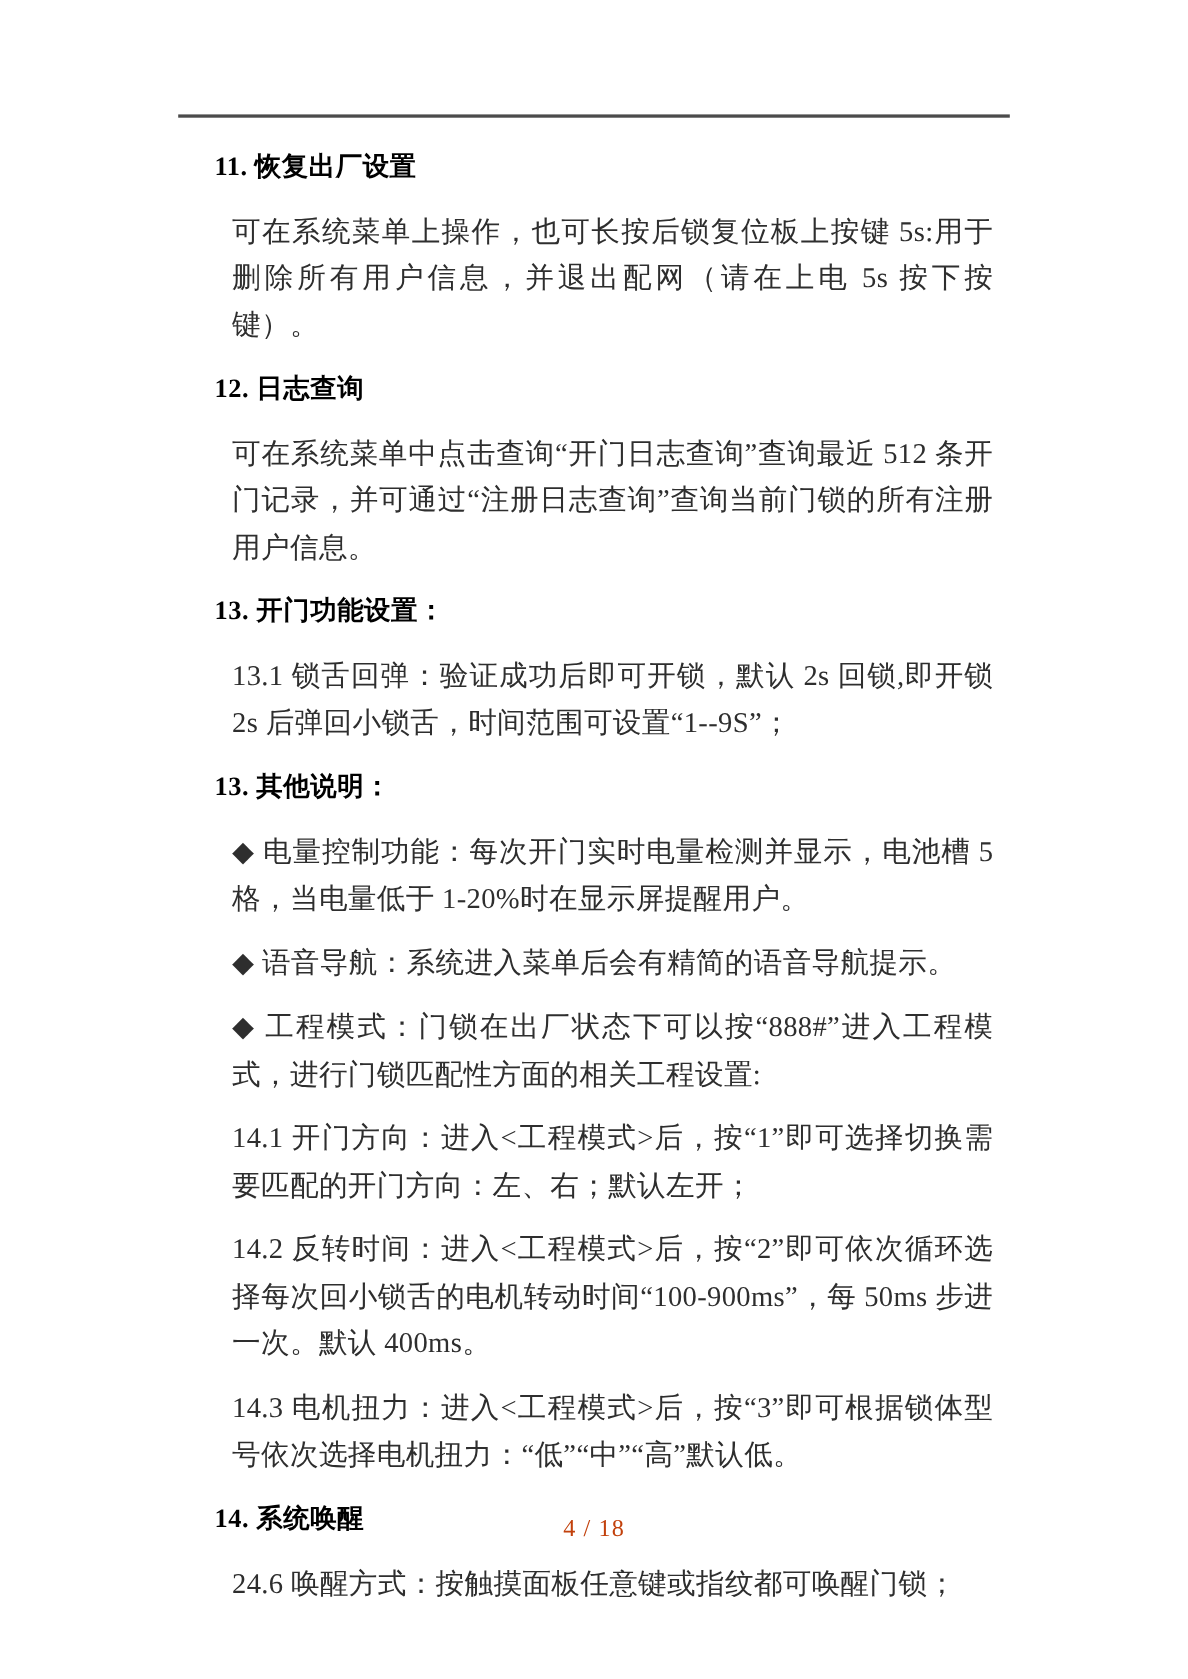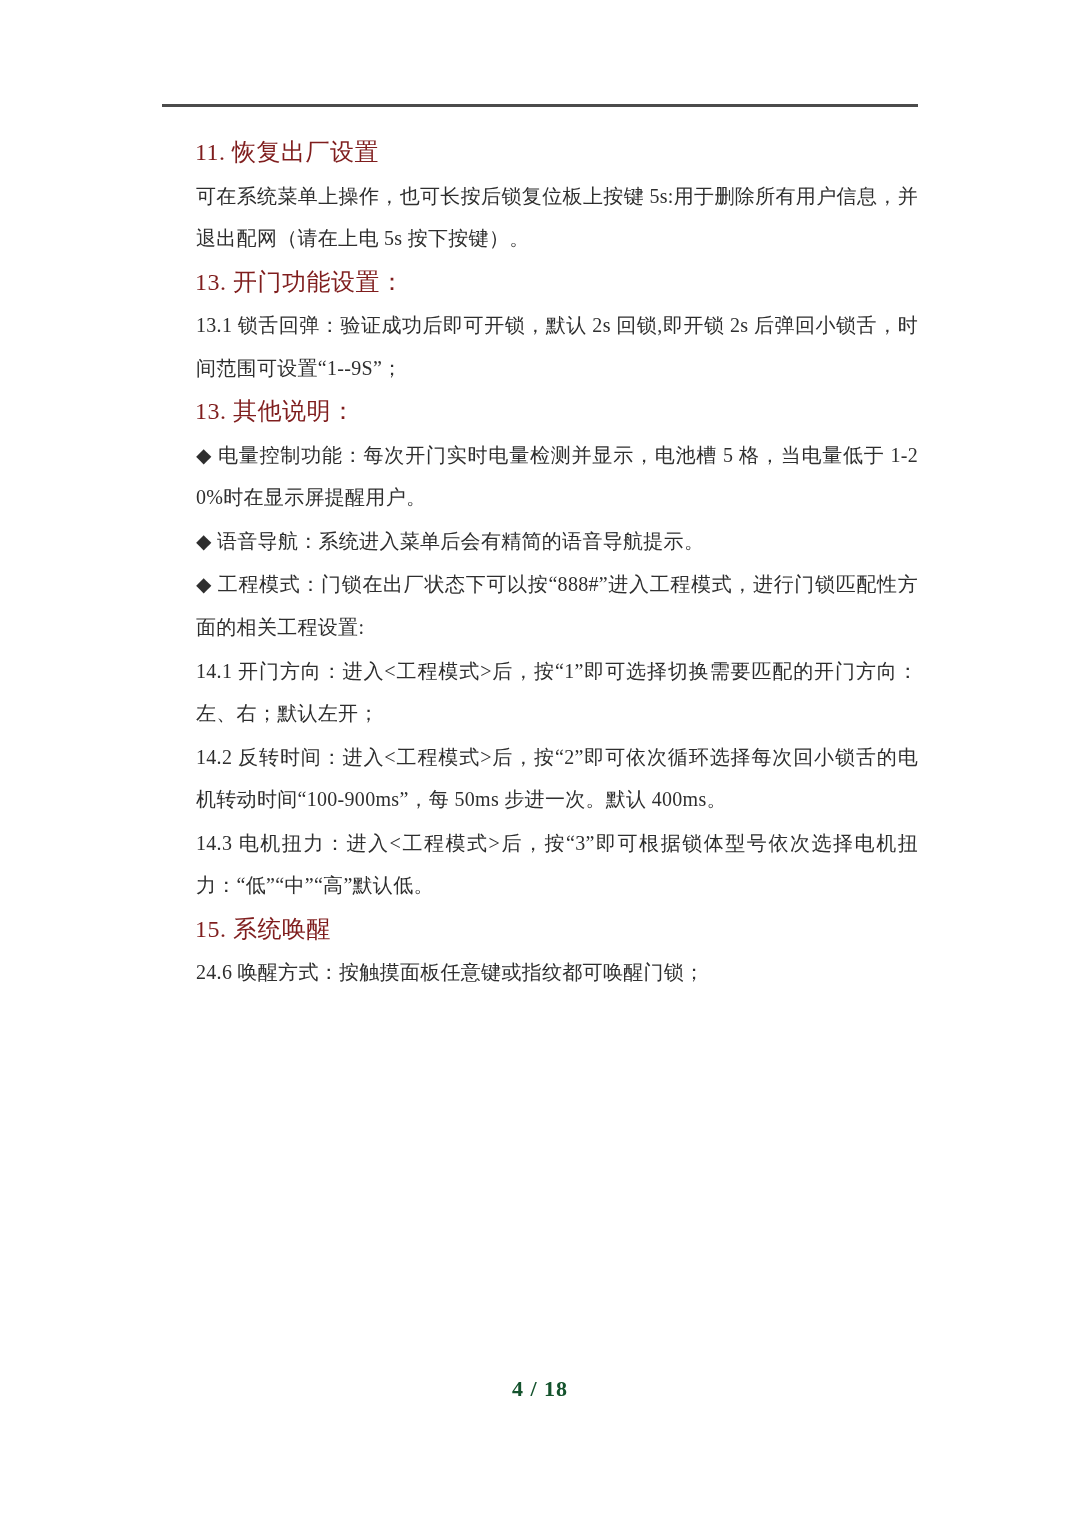--- a/index.html
+++ b/index.html
@@ -23,28 +23,28 @@
     position: absolute;
     left: 195px;
     top: 131px;
     width: 724px;
     color: #2e2e2e;
   }
   .doc-section { margin: 0; }
   .doc-section h2 {
     margin: 0;
     font-size: 24px;
-    font-weight: normal;
-    color: #7f1d1d;
+    font-weight: bold;
+    color: #000000;
     line-height: 42.55px;
     letter-spacing: 0.5px;
   }
   .doc-section p {
-    margin: 1px;
-    font-size: 20px;
+    margin: 16px;
+    font-size: 26px;
     line-height: 42.55px;
     text-align: justify;
     text-justify: inter-ideograph;
     letter-spacing: 0.3px;
     word-break: break-all;
   }
   .page-footer {
     position: absolute;
     left: 0;
     top: 1376px;
@@ -58,31 +58,35 @@
 <body>
 
 <div class="page">
   <div class="header-rule" style="background: rgb(75, 75, 75);"></div>
   <main class="doc-body" id="doc-body" style="color: rgb(46, 46, 46);">
       <section class="doc-section">
         <h2>11. 恢复出厂设置</h2>
         <p>可在系统菜单上操作，也可长按后锁复位板上按键 5s:用于删除所有用户信息，并退出配网（请在上电 5s 按下按键）。</p>
       </section>
       <section class="doc-section">
+        <h2>12. 日志查询</h2>
+        <p>可在系统菜单中点击查询“开门日志查询”查询最近 512 条开门记录，并可通过“注册日志查询”查询当前门锁的所有注册用户信息。</p>
+      </section>
+      <section class="doc-section">
         <h2>13. 开门功能设置：</h2>
         <p>13.1 锁舌回弹：验证成功后即可开锁，默认 2s 回锁,即开锁 2s 后弹回小锁舌，时间范围可设置“1--9S”；</p>
       </section>
       <section class="doc-section">
         <h2>13. 其他说明：</h2>
         <p>◆ 电量控制功能：每次开门实时电量检测并显示，电池槽 5 格，当电量低于 1-20%时在显示屏提醒用户。</p>
         <p>◆ 语音导航：系统进入菜单后会有精简的语音导航提示。</p>
         <p>◆ 工程模式：门锁在出厂状态下可以按“888#”进入工程模式，进行门锁匹配性方面的相关工程设置:</p>
         <p>14.1 开门方向：进入&lt;工程模式&gt;后，按“1”即可选择切换需要匹配的开门方向：左、右；默认左开；</p>
         <p>14.2 反转时间：进入&lt;工程模式&gt;后，按“2”即可依次循环选择每次回小锁舌的电机转动时间“100-900ms”，每 50ms 步进一次。默认 400ms。</p>
         <p>14.3 电机扭力：进入&lt;工程模式&gt;后，按“3”即可根据锁体型号依次选择电机扭力：“低”“中”“高”默认低。</p>
       </section>
       <section class="doc-section">
-        <h2>15. 系统唤醒</h2>
+        <h2>14. 系统唤醒</h2>
         <p>24.6 唤醒方式：按触摸面板任意键或指纹都可唤醒门锁；</p>
       </section>
     </main>
-  <div class="page-footer" style="color: #14532d; font-weight: bold;">4 / 18</div>
+  <div class="page-footer" style="color: #c2410c;">4 / 18</div>
 </div>
 
 </body></html>

